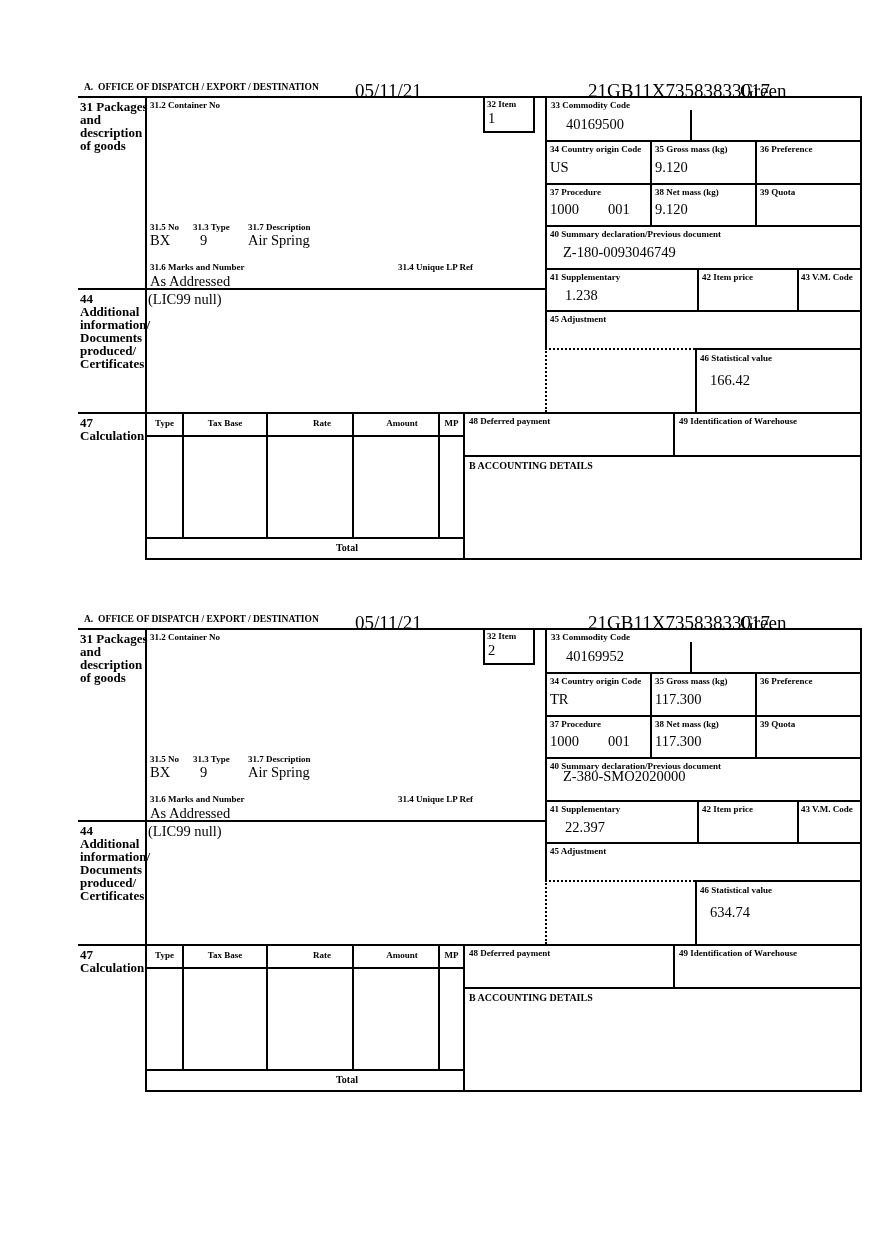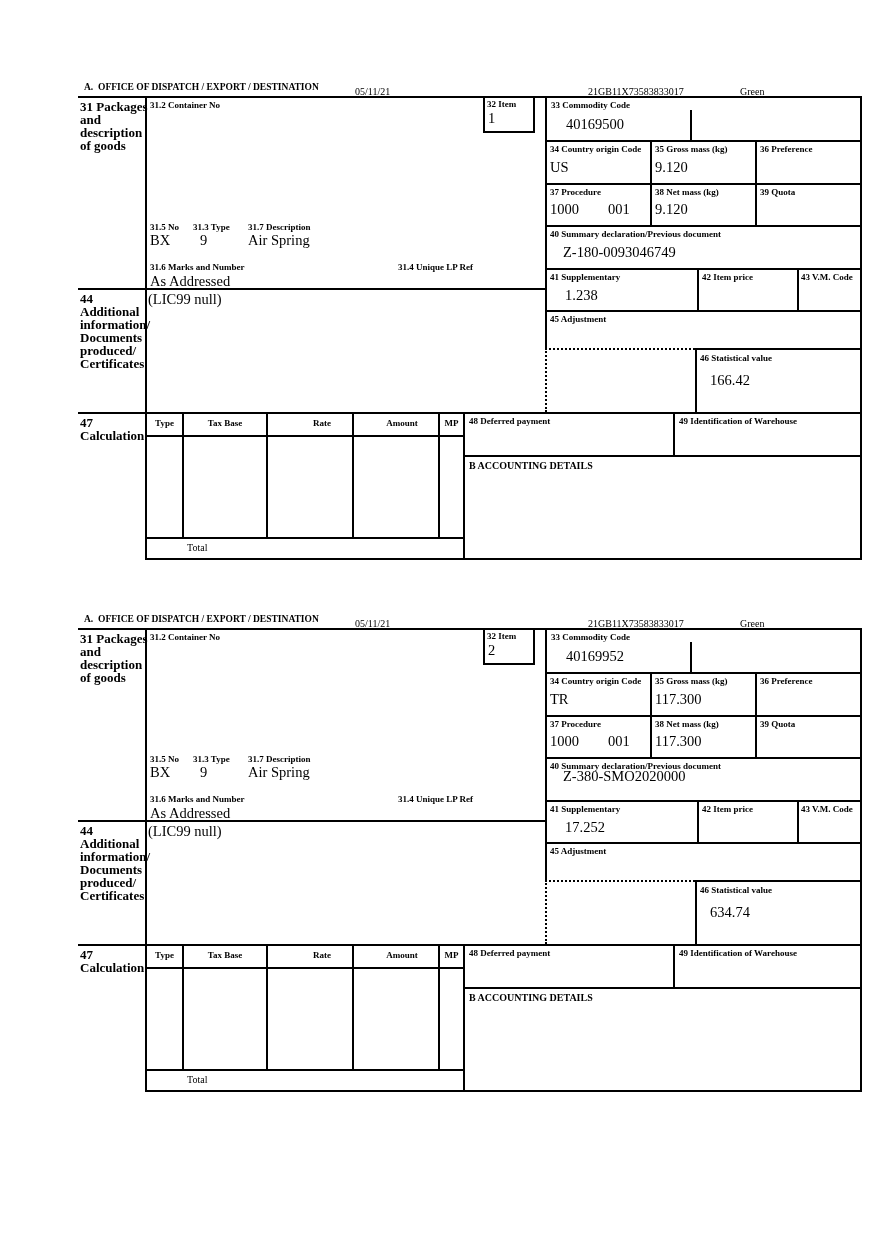--- a/index.html
+++ b/index.html
@@ -7,25 +7,25 @@
         font-family:"Liberation Serif", serif; color:#000;}
   .form{position:absolute;left:78px;width:786px;height:482px;}
   .fbody{position:absolute;left:0;top:18px;width:784px;height:464px;}
   .ln{position:absolute;background:#000;}
   .lnd-v{position:absolute;width:0;border-left:2px dotted #000;}
   .lnd-h{position:absolute;height:0;border-top:2px dotted #000;}
   .lbl{position:absolute;font-weight:bold;font-size:9px;line-height:11px;white-space:nowrap;}
   .lblc{position:absolute;font-weight:bold;font-size:9px;line-height:11px;text-align:center;}
   .val{position:absolute;font-size:14.5px;line-height:16px;white-space:nowrap;}
   .atitle{position:absolute;font-weight:bold;font-size:9.5px;white-space:pre;}
-  .hval{position:absolute;font-size:10px;white-space:nowrap;margin-top:6px;}
+  .hval{position:absolute;font-size:19px;white-space:nowrap;}
   .stack{position:absolute;}
   .stack div{font-weight:bold;font-size:13px;line-height:13px;white-space:nowrap;}
   .acct{position:absolute;font-weight:bold;font-size:10px;white-space:nowrap;}
-  .total{position:absolute;font-weight:normal;font-size:10px;}
+  .total{position:absolute;font-weight:bold;font-size:10px;text-align:center;}
 </style>
 </head>
 <body>
 
 <div id="page">
 
   <div class="form" style="top:78px">
     <div class="atitle" style="left:6px;top:4px">A.  OFFICE OF DISPATCH / EXPORT / DESTINATION</div>
     <div class="hval" style="left:277px;top:2px">05/11/21</div>
     <div class="hval" style="left:510px;top:2px">21GB11X73583833017</div>
@@ -210,21 +210,21 @@
       <div class="val" style="left:472px;top:105px">1000</div>
       <div class="val" style="left:530px;top:105px">001</div>
       <div class="val" style="left:577px;top:105px">117.300</div>
 
       <div class="lbl" style="left:472px;top:133px">40 Summary declaration/Previous document</div>
       <div class="val" style="left:485px;top:140px">Z-380-SMO2020000</div>
 
       <div class="lbl" style="left:472px;top:176px">41 Supplementary</div>
       <div class="lbl" style="left:624px;top:176px">42 Item price</div>
       <div class="lbl" style="left:723px;top:176px">43 V.M. Code</div>
-      <div class="val" style="left:487px;top:191px">17.252</div>
+      <div class="val" style="left:487px;top:191px">22.397</div>
 
       <div class="lbl" style="left:472px;top:218px">45 Adjustment</div>
 
       <div class="lbl" style="left:622px;top:257px">46 Statistical value</div>
       <div class="val" style="left:632px;top:276px">634.74</div>
 
       <div class="lbl" style="left:72px;top:126px">31.5 No</div>
       <div class="lbl" style="left:115px;top:126px">31.3 Type</div>
       <div class="lbl" style="left:170px;top:126px">31.7 Description</div>
       <div class="val" style="left:72px;top:136px">BX</div>

